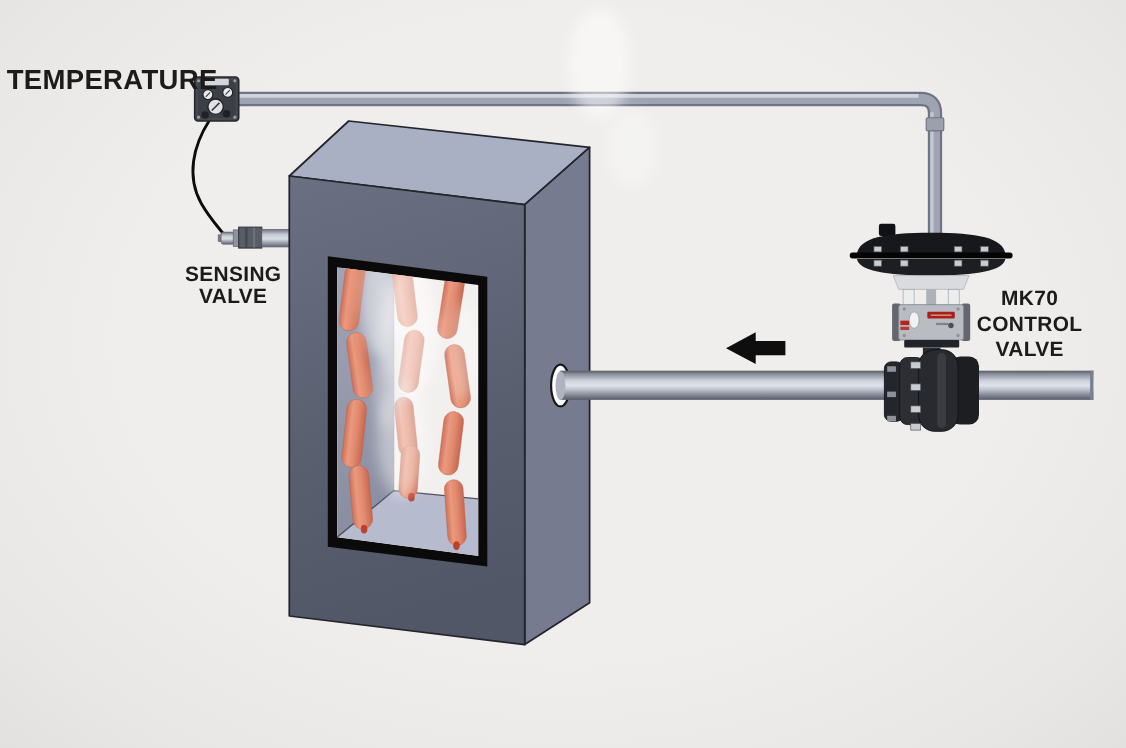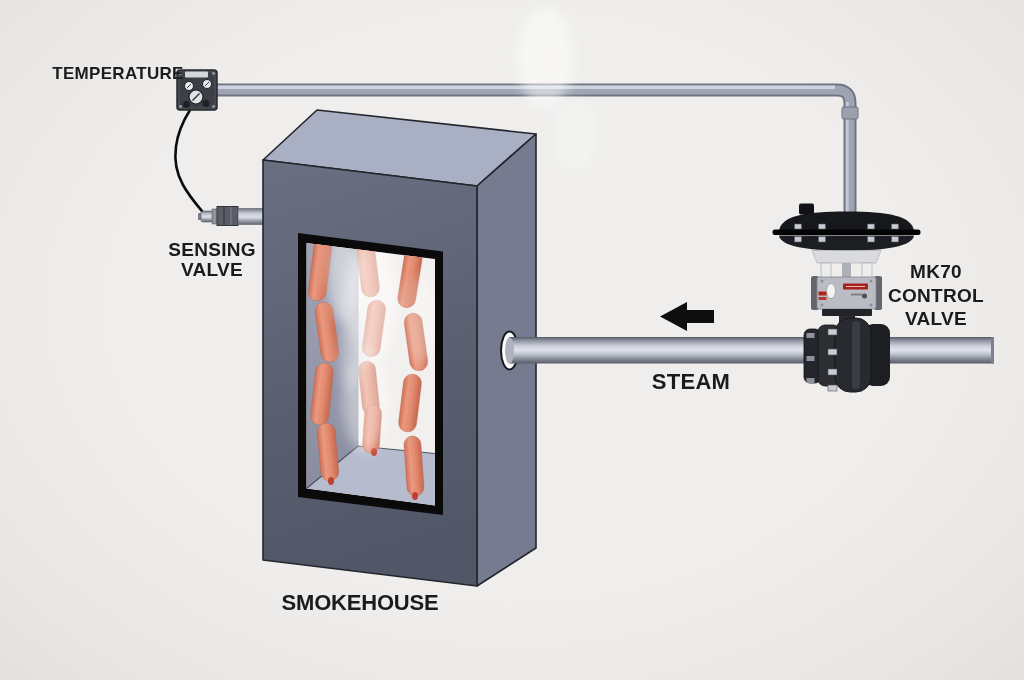--- a/index.html
+++ b/index.html
@@ -7,21 +7,21 @@
     position:relative;width:1024px;height:680px;overflow:hidden;
     background:radial-gradient(ellipse at 50% 45%, #efeeec 55%, #e9e7e5 85%, #e3e1df 100%);
     font-family:"Liberation Sans", sans-serif;
   }
   .scene svg{position:absolute;left:0;top:0;}
   .label{
     position:absolute;font-weight:bold;color:#1b1b1b;text-align:center;
     letter-spacing:0.3px;z-index:5;
   }
   .label div{white-space:nowrap;}
-  #label-temp-controller{left:18px;top:63px;width:200px;font-size:17px;line-height:21px;}
+  #label-temp-controller{left:2px;top:63px;width:200px;font-size:25px;line-height:21px;}
   #label-sensing-bulb{left:112px;top:240px;width:200px;font-size:19px;line-height:20px;}
   #label-smokehouse{left:240px;top:591px;width:240px;font-size:22px;line-height:24px;letter-spacing:-0.2px;}
   #label-steam{left:591px;top:370px;width:200px;font-size:22px;line-height:24px;}
   #label-control-valve{left:836px;top:260px;width:200px;font-size:19px;line-height:23.5px;}
 </style>
 </head>
 <body>
 
 <div class="scene">
 
@@ -257,27 +257,21 @@
 
   <div class="label" id="label-temp-controller">
     <div>TEMPERATURE</div>
   </div>
 
   <div class="label" id="label-sensing-bulb">
     <div>SENSING</div>
     <div>VALVE</div>
   </div>
 
-  <div class="label" id="label-smokehouse">
-    <div>SMOKEHOUSE</div>
-  </div>
-
-  <div class="label" id="label-steam">
-    <div>STEAM</div>
-  </div>
+
 
   <div class="label" id="label-control-valve">
     <div>MK70</div>
     <div>CONTROL</div>
     <div>VALVE</div>
   </div>
 
 </div>
 
 </body></html>

